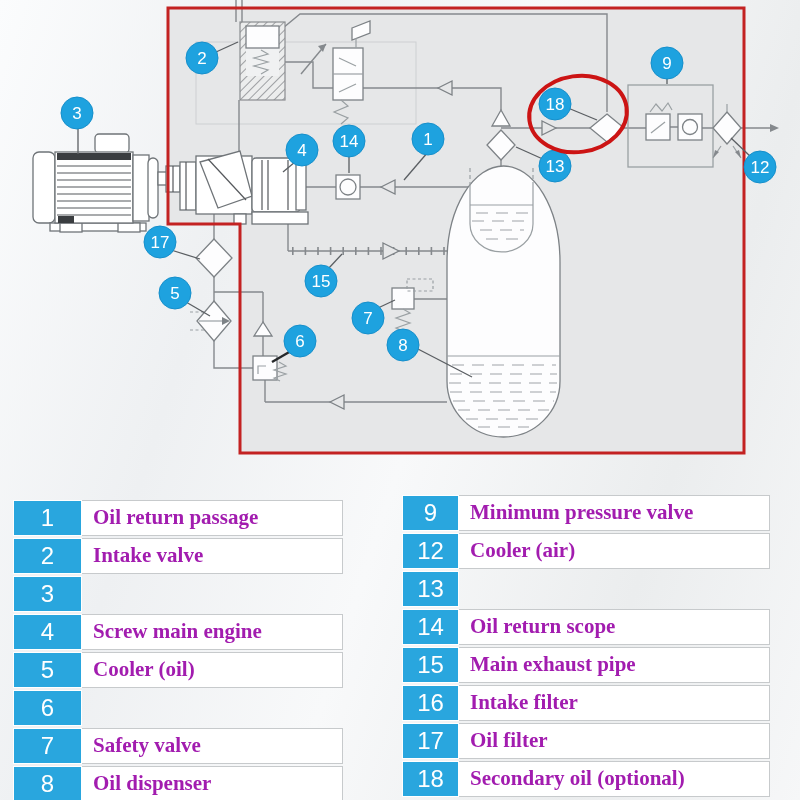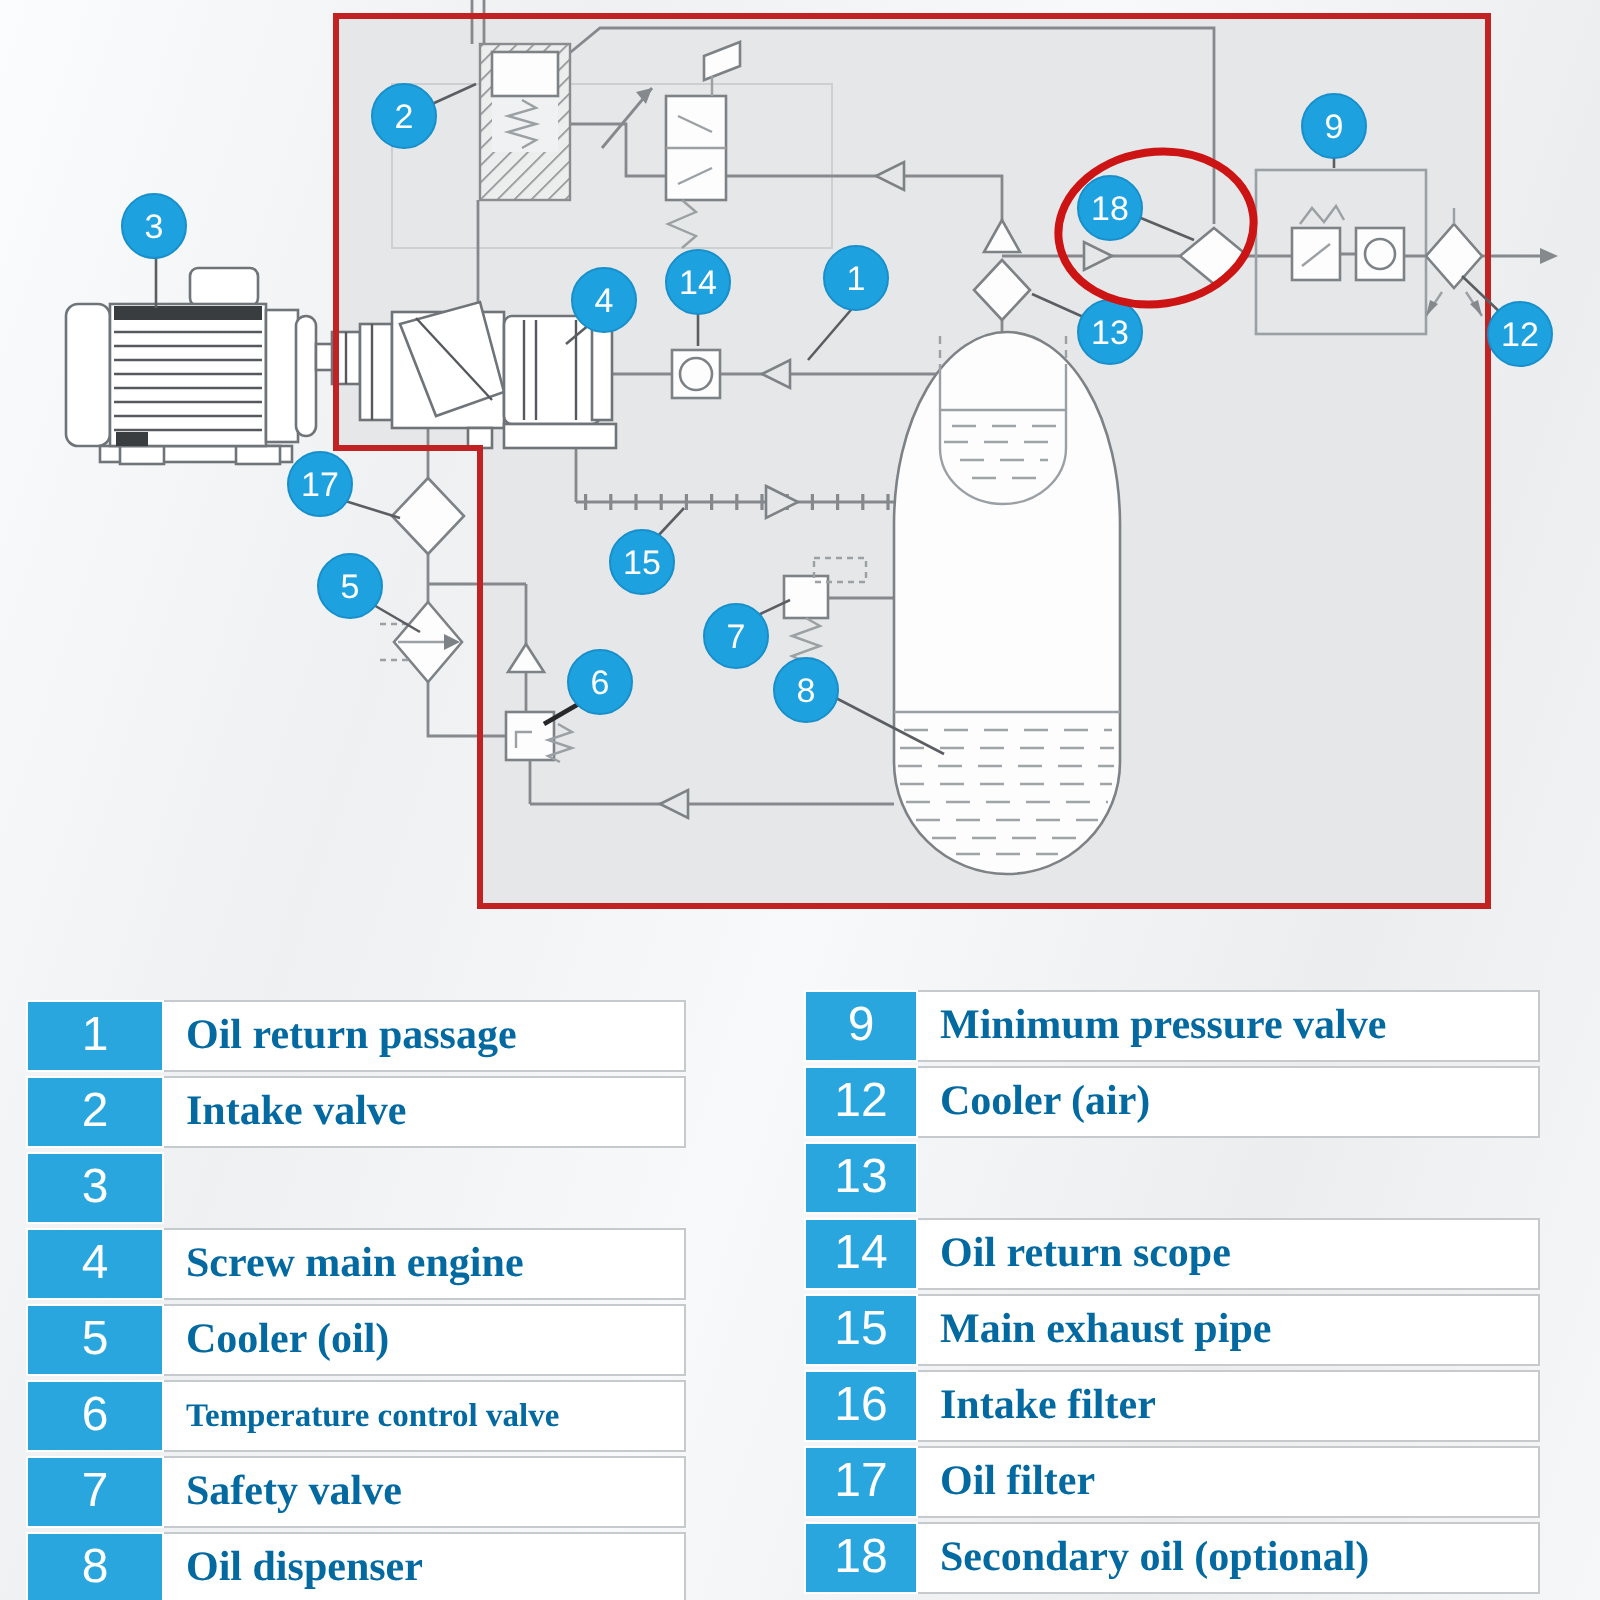--- a/index.html
+++ b/index.html
@@ -18,21 +18,21 @@
   .num{
     background:#29a6de;color:#fff;display:flex;align-items:center;justify-content:center;
     font-family:"Liberation Sans",sans-serif;font-size:24px;line-height:1;
     border:1px solid #ffffff;box-sizing:border-box;
   }
   .legend-left .num{width:69px;}
   .legend-right .num{width:57px;}
   .lbl{
     background:#fff;border:1px solid #c7cacc;border-left:none;box-sizing:border-box;
     display:flex;align-items:center;padding-left:11px;
-    font-family:"Liberation Serif",serif;font-weight:bold;font-size:21px;color:#0369a1;
+    font-family:"Liberation Serif",serif;font-weight:bold;font-size:21px;color:#a21caf;
     white-space:nowrap;overflow:visible;
   }
   .legend-left .lbl{width:261px;}
   .legend-right .lbl{width:311px;}
   .legend-left .lrow:nth-child(6) .lbl{font-size:16.5px;}
   
   .pipe{stroke:#85898d;stroke-width:1.4;fill:none;}
   .pipe2{stroke:#9aa0a3;stroke-width:1.2;fill:none;}
   .comp{stroke:#7d8286;stroke-width:1.3;fill:#fdfdfe;}
   .hollow{stroke:#7d8286;stroke-width:1.3;fill:#e6e7e8;}
@@ -340,21 +340,20 @@
     <div class="lrow">
         <div class="num">4</div>
         <div class="lbl">Screw main engine</div>
       </div>
     <div class="lrow">
         <div class="num">5</div>
         <div class="lbl">Cooler (oil)</div>
       </div>
     <div class="lrow">
         <div class="num">6</div>
-        <div class="lbl">Temperature control valve</div>
       </div>
     <div class="lrow">
         <div class="num">7</div>
         <div class="lbl">Safety valve</div>
       </div>
     <div class="lrow">
         <div class="num">8</div>
         <div class="lbl">Oil dispenser</div>
       </div>
   </div>

